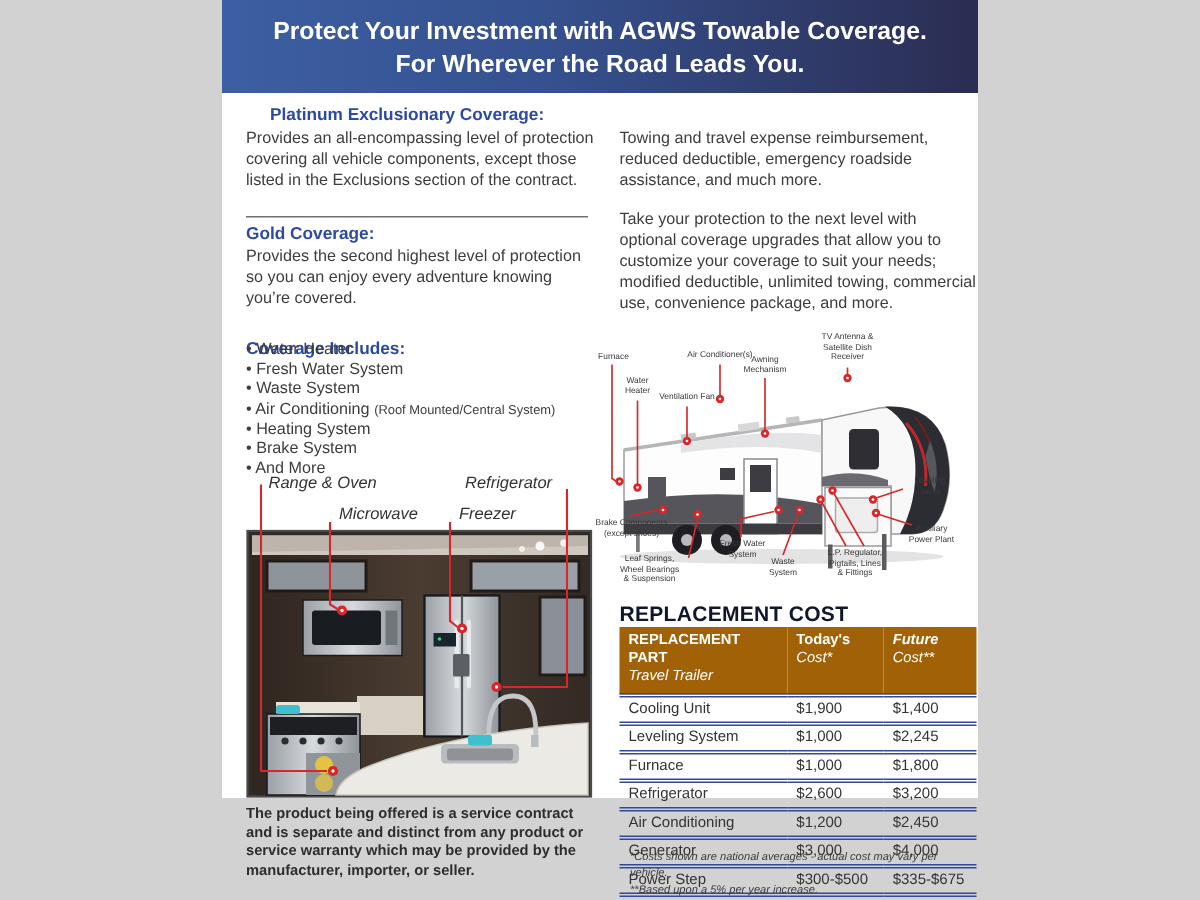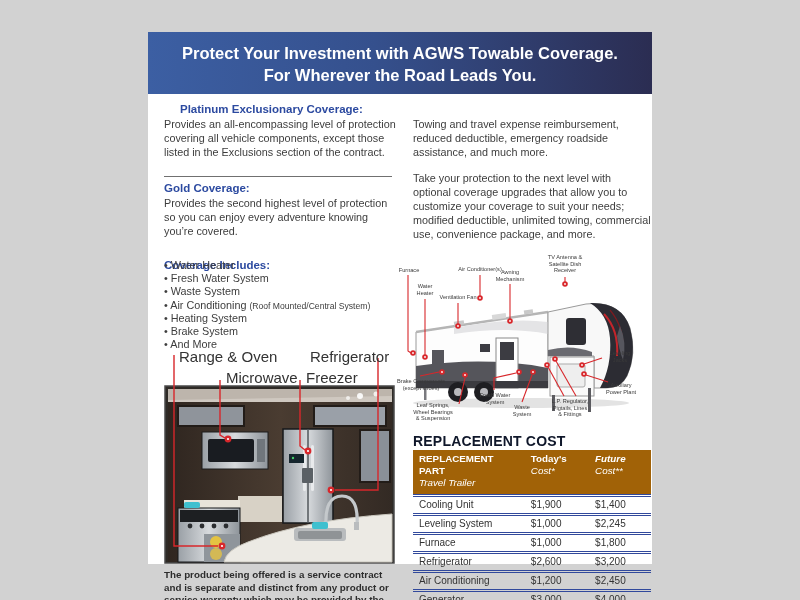--- a/index.html
+++ b/index.html
@@ -2,21 +2,21 @@
 <html><head>
 <meta charset="utf-8">
 <style>
   html,body{margin:0;padding:0;}
   body{
     width:800px;height:600px;overflow:hidden;position:relative;
     background:#d2d2d2;
     font-family:"Liberation Sans", sans-serif;
     -webkit-font-smoothing:antialiased;
   }
-  .page{position:absolute;left:148px;top:0;width:504px;height:532px;background:#ffffff;margin-top:32px;}
+  .page{position:absolute;left:148px;top:0;width:504px;height:532px;background:#ffffff;}
   .abs{position:absolute;}
 
   
   .banner{
     left:0;top:0;width:504px;height:62px;box-sizing:border-box;
     background:linear-gradient(90deg,#3c5fa3 0%,#35508d 45%,#2b2d52 100%);
     color:#ffffff;font-weight:bold;font-size:16.5px;line-height:1.32;
     text-align:center;padding-top:11px;
   }
 
@@ -25,21 +25,21 @@
   .body-txt{color:#3d3d3d;font-size:10.8px;line-height:1.3;}
   .divider{border-top:1px solid #707070;height:0;}
 
   ul.cov{list-style:none;margin:0;padding:0;}
   ul.cov li{color:#3d3d3d;font-size:10.8px;line-height:1.22;}
   ul.cov li::before{content:"• ";}
   ul.cov .note{font-size:8.6px;}
 
   
   .kitchen{left:16px;top:318px;width:232px;height:214px;}
-  .klabel{position:absolute;font-size:15px;color:#333;white-space:nowrap;}
+  .klabel{position:absolute;font-size:11px;color:#333;white-space:nowrap;font-style:italic;}
 
   
   .diagram{left:248px;top:222px;width:260px;height:180px;}
   .dlabel{position:absolute;font-size:5.6px;line-height:1.18;color:#3a3a3a;
           text-align:center;white-space:pre-line;}
 
   
   .tbl-title{left:265px;top:401px;color:#0f172a;font-weight:bold;font-size:14px;letter-spacing:.2px;}
   .cost-table{left:265px;top:418px;width:238px;border-collapse:collapse;table-layout:fixed;}
   .cost-table th{background:#a16207;color:#fff;text-align:left;vertical-align:top;

